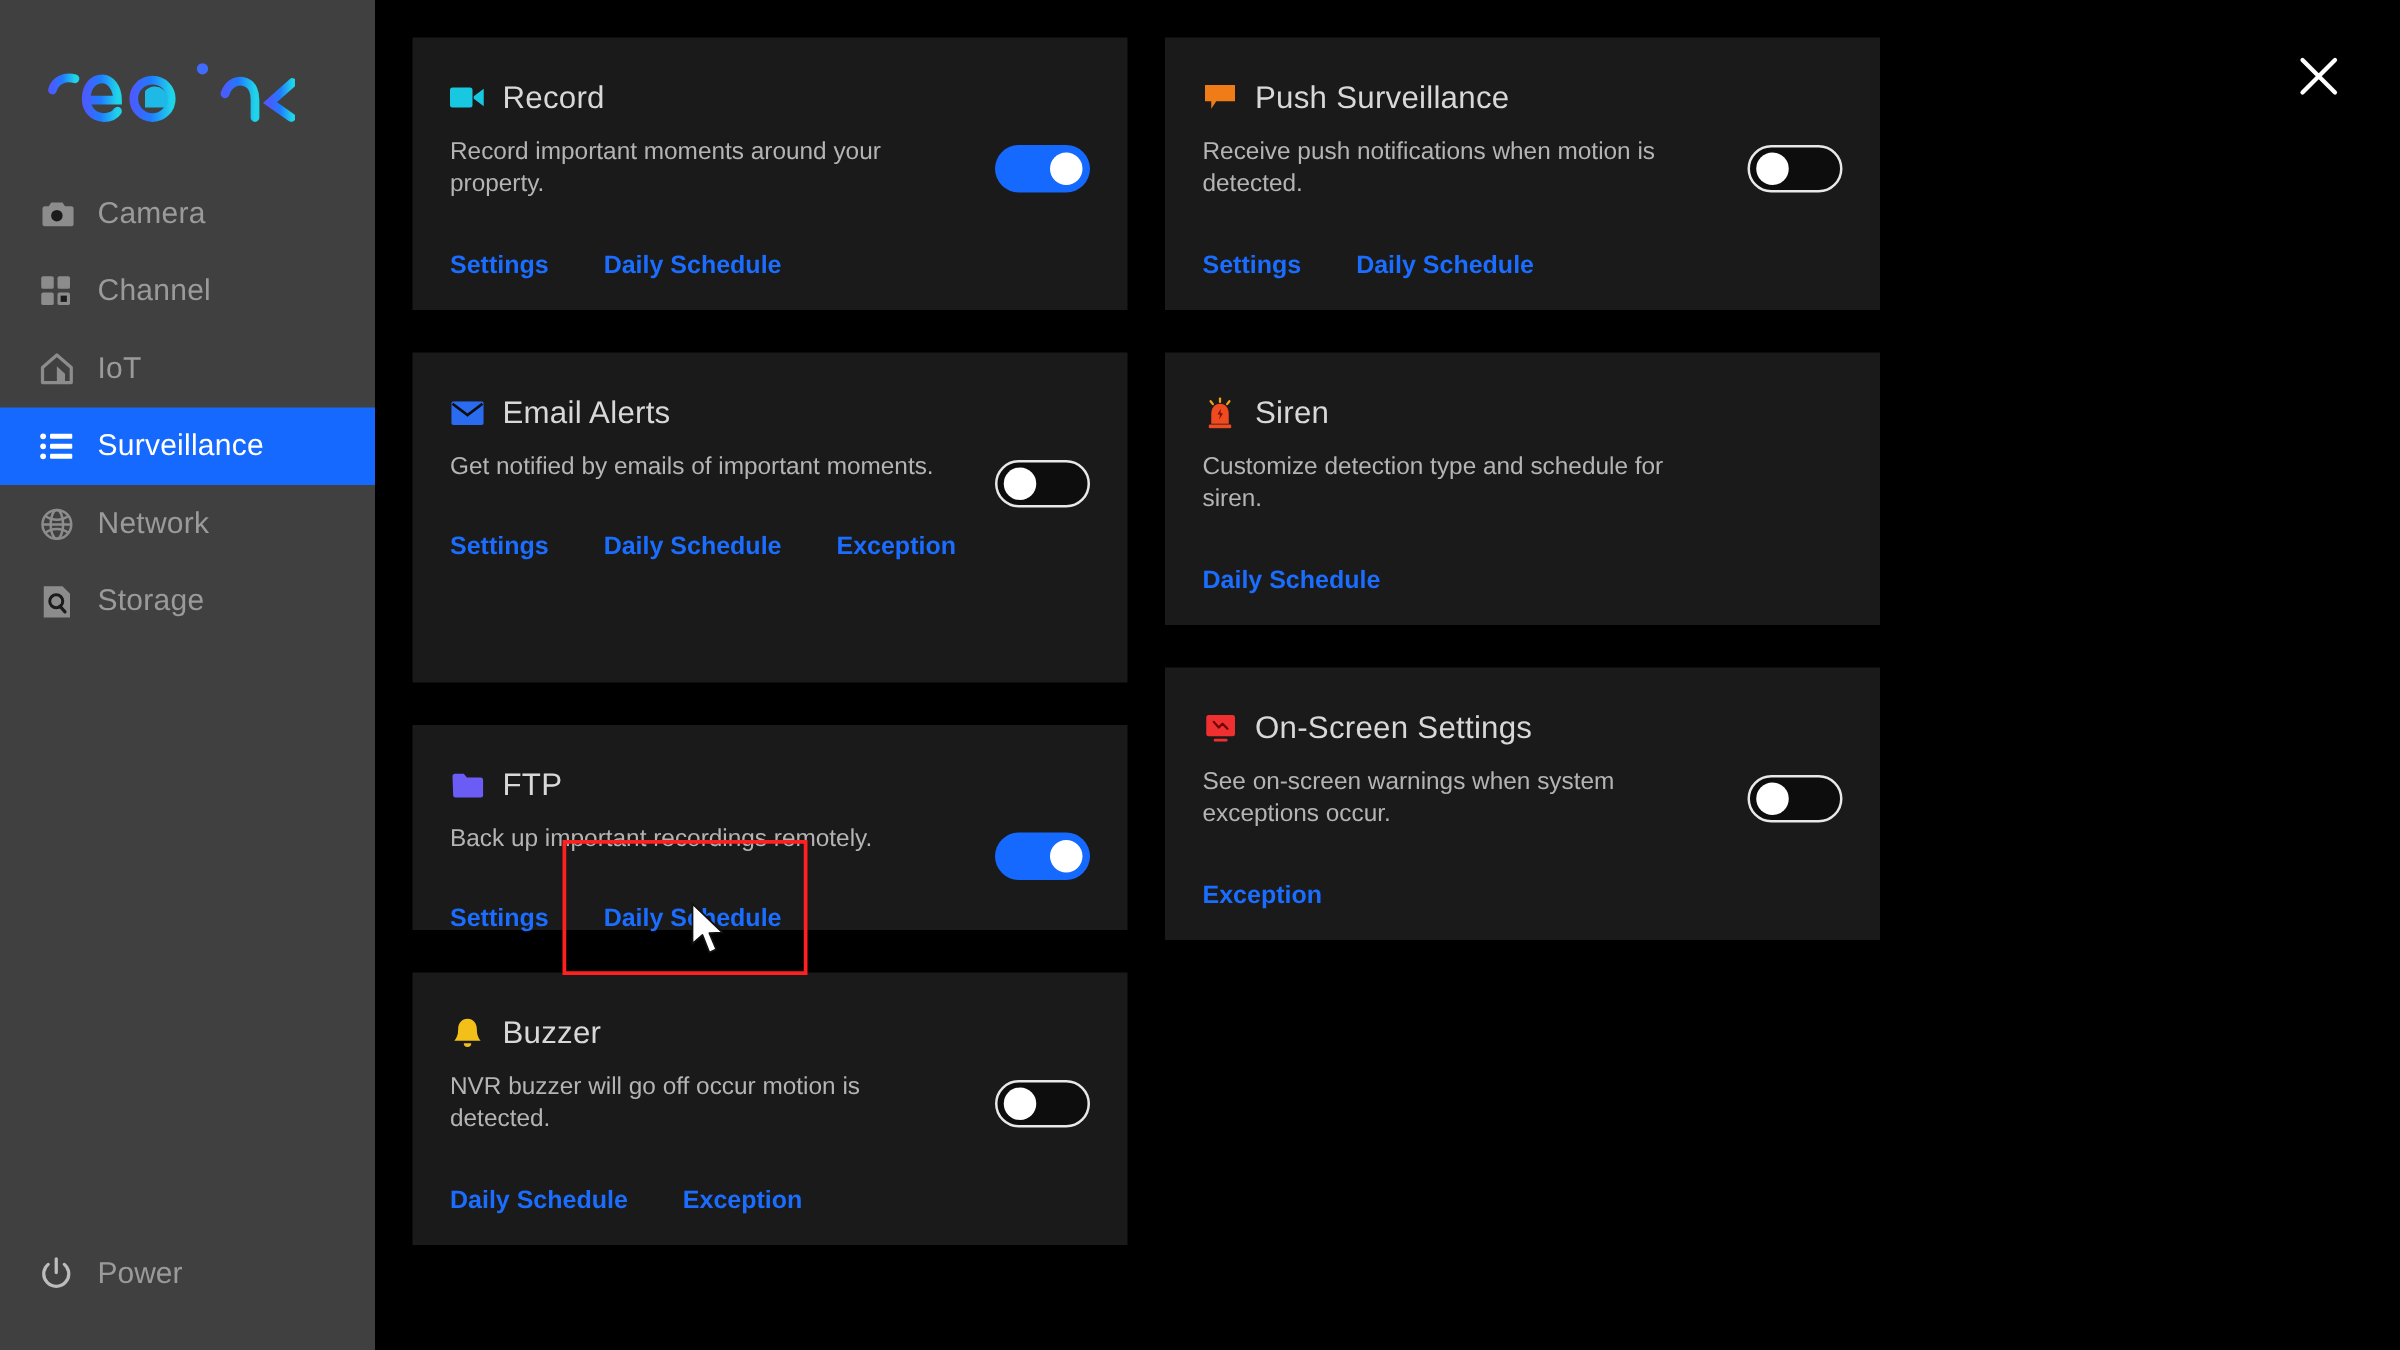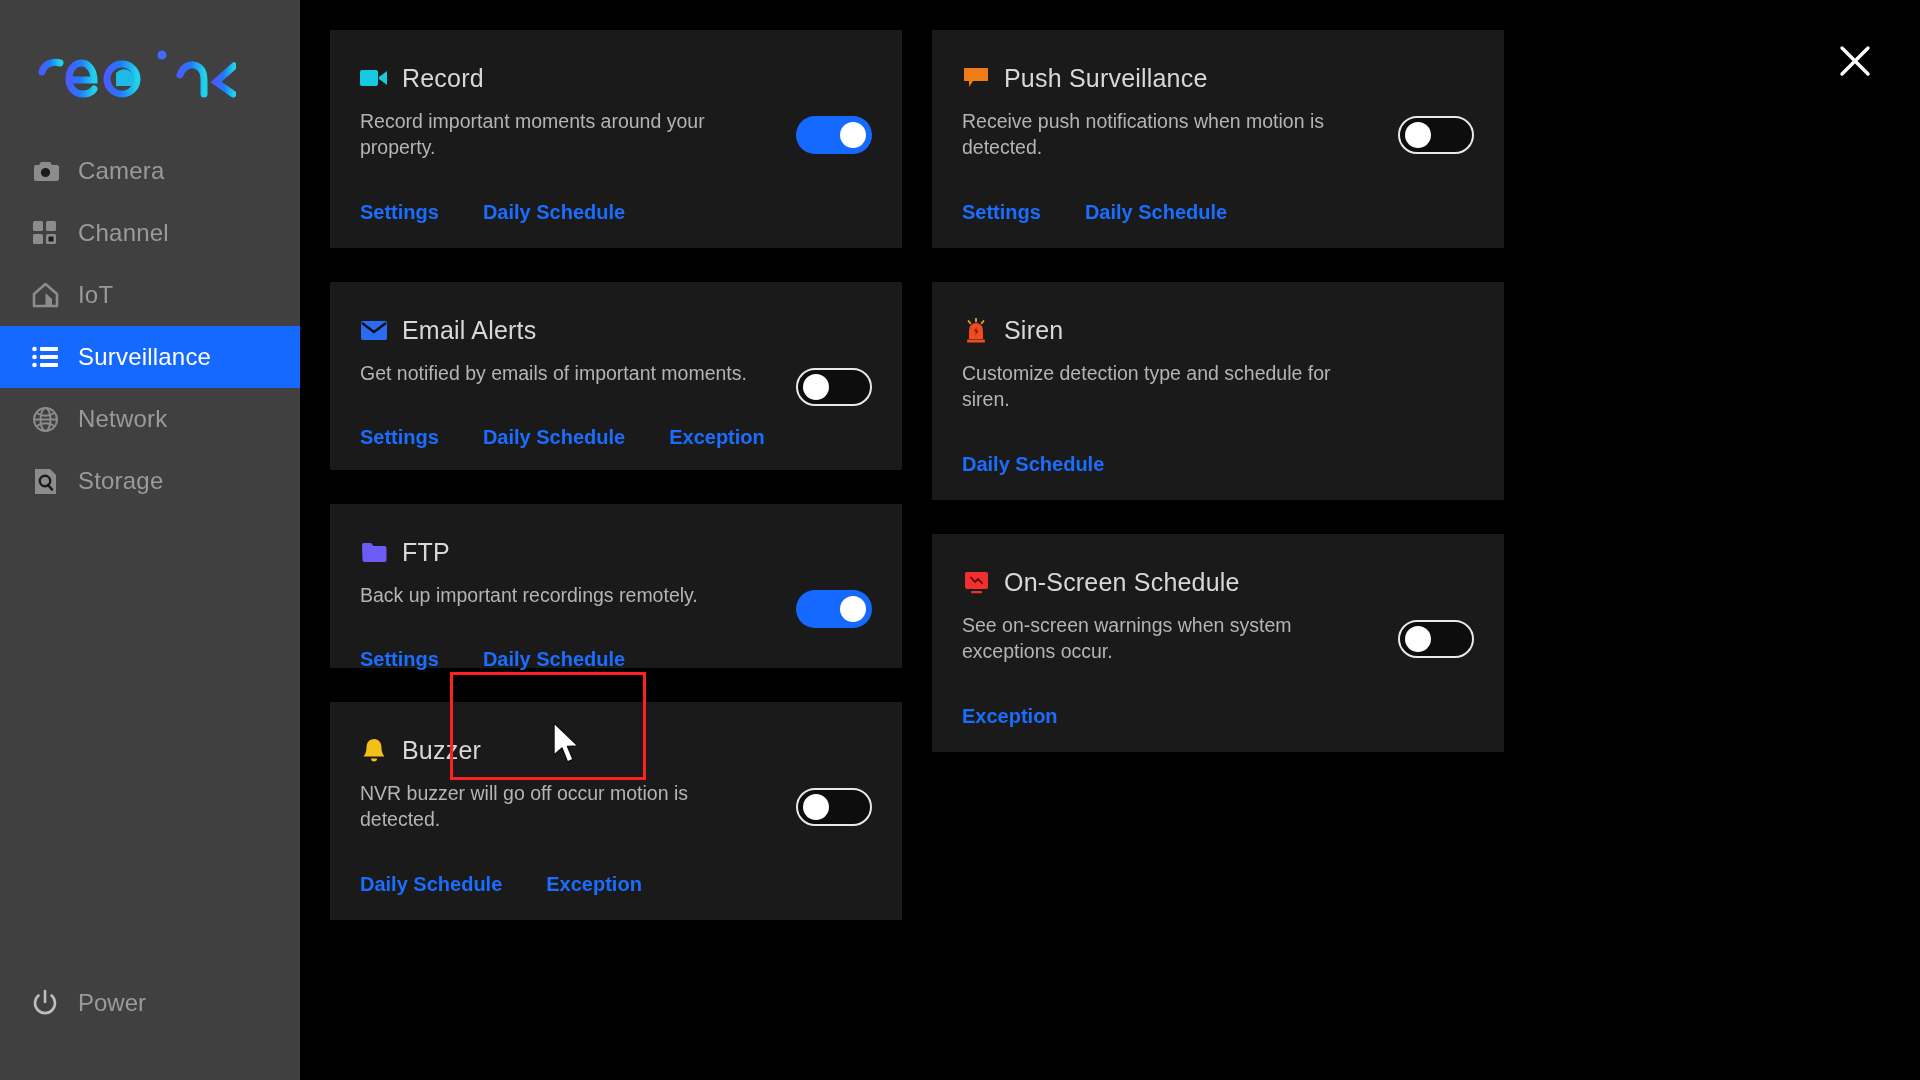--- a/index.html
+++ b/index.html
@@ -29,21 +29,21 @@
   }
   .nav-item .nav-label {
     font-size:24px; color:#9a9a9a; letter-spacing:.2px;
   }
   .nav-item.active { background:#1569ff; }
   .nav-item.active .nav-label { color:#fff; }
   .nav-icon { width:30px; height:30px; display:flex; align-items:center; justify-content:center; flex:0 0 30px;}
   .nav-icon svg { display:block; }
 
   #power-item {
-    position:absolute; left:0; bottom:52px;
+    position:absolute; left:0; bottom:36px;
     display:flex; align-items:center; gap:18px;
     padding-left:30px; height:50px; cursor:pointer;
   }
   #power-item .nav-label { font-size:24px; color:#9a9a9a; }
 
   
   #close-btn {
     position:absolute; right:42px; top:40px;
     width:46px; height:46px; cursor:pointer;
     display:flex; align-items:center; justify-content:center;
@@ -89,21 +89,21 @@
   .toggle.off { background:#0d0d0d; border:2.5px solid #e8e8e8; }
   .knob {
     position:absolute; top:50%; transform:translateY(-50%);
     width:26px; height:26px; border-radius:50%; background:#fff;
   }
   .toggle.on  .knob { right:6px; }
   .toggle.off .knob { left:5px; }
 
   
   .h-record  { height:218px; }
-  .h-email   { height:188px; }
+  .h-email   { height:264px; }
   .h-ftp     { height:164px; }
   .h-buzzer  { height:218px; }
   .h-push    { height:218px; }
   .h-siren   { height:218px; }
   .h-osw     { height:218px; }
 
   
   #highlight-box {
     position:absolute;
     left:450px; top:672px;
@@ -380,21 +380,21 @@
 
       <div class="card h-osw">
         <div class="card-head">
           <span class="card-icon">
             <svg width="25" height="23" viewBox="0 0 25 23">
               <rect x="1" y="1" width="23" height="17" rx="2" fill="#f03030"></rect>
               <path d="M7,6.5 L11,11 L14,8 L18,12" fill="none" stroke="#6b0000" stroke-width="1.8" stroke-linecap="round" stroke-linejoin="round"></path>
               <rect x="7" y="20" width="11" height="2.2" rx="1" fill="#f03030"></rect>
             </svg>
           </span>
-          <span class="card-title">On-Screen Schedule</span>
+          <span class="card-title">On-Screen Settings</span>
         </div>
         <div class="card-desc">See on-screen warnings when system exceptions occur.</div>
         <div class="toggle off">
             <span class="knob"></span>
           </div>
         <div class="card-links">
           <span class="card-link">Exception</span>
         </div>
       </div>
     </div>

